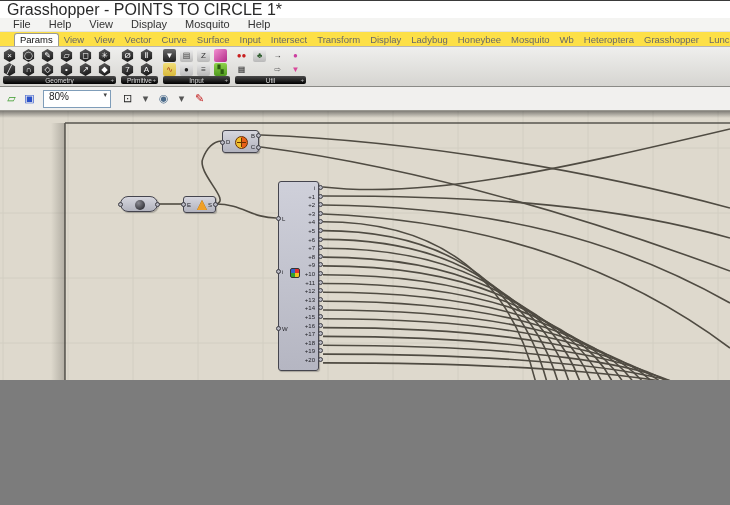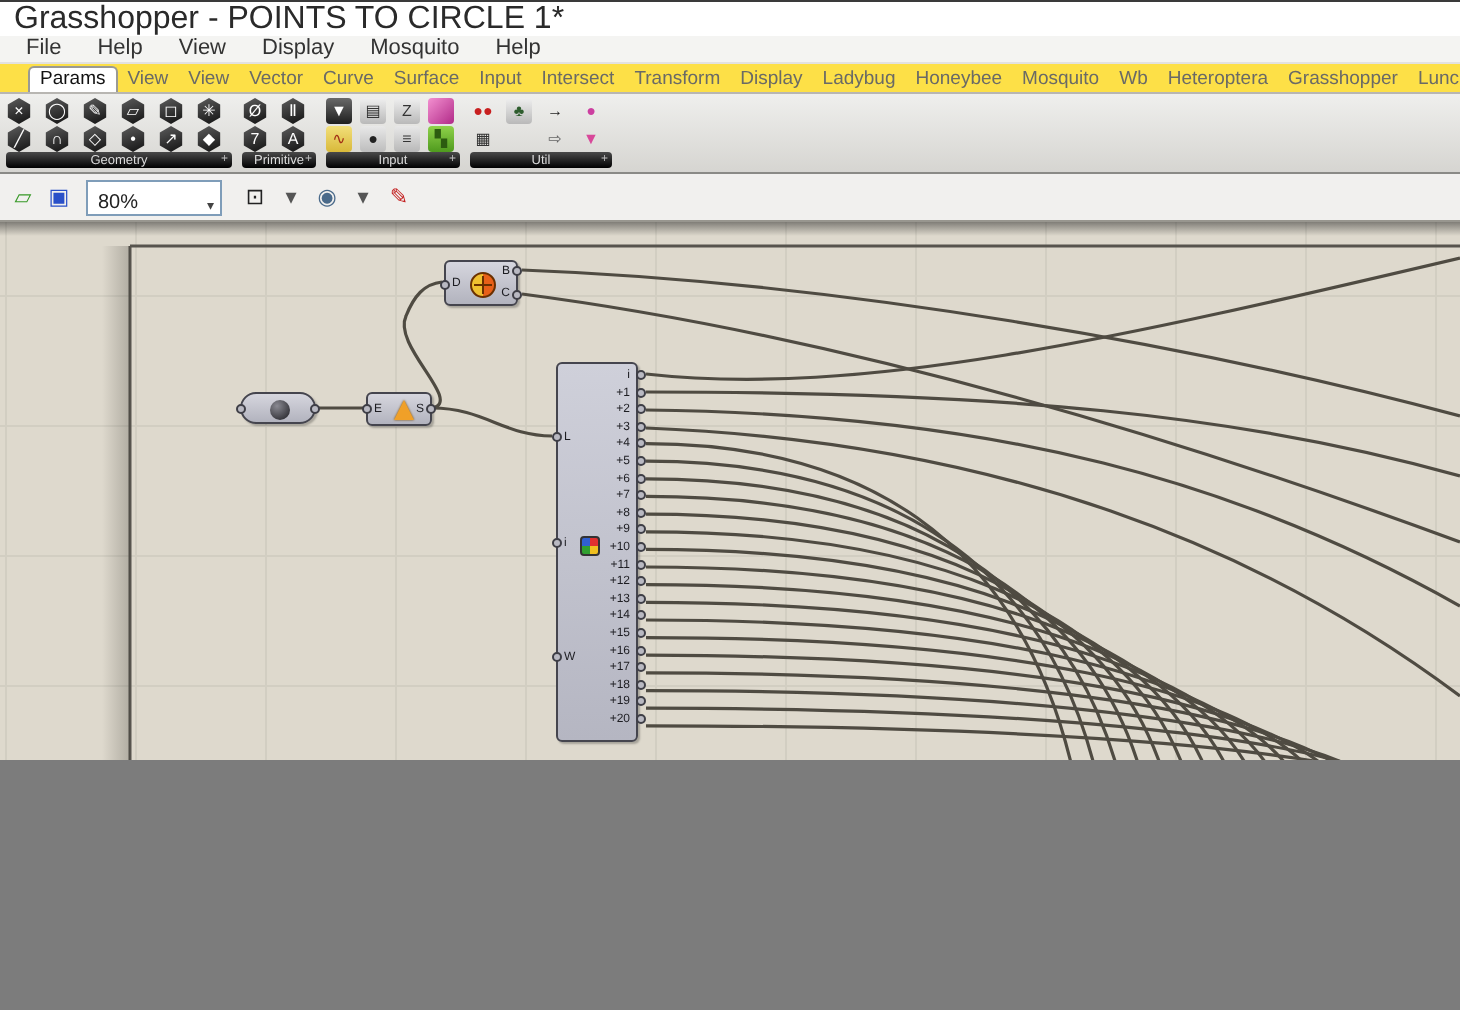--- a/index.html
+++ b/index.html
@@ -28,21 +28,21 @@
   .g-input .ticons{grid-template-columns:repeat(4,16px);}
   .g-util .ticons{grid-template-columns:repeat(4,17px);}
   .ticon{width:13px;height:13px;display:flex;align-items:center;justify-content:center;font-size:8px;border-radius:2px;cursor:pointer;}
   .ticon.hex{clip-path:polygon(50% 0,93% 25%,93% 75%,50% 100%,7% 75%,7% 25%);background:linear-gradient(160deg,#5e5e5e,#101010);color:#fff;}
   .glabel{position:absolute;left:1px;right:1px;bottom:1px;height:8px;background:linear-gradient(#4a4a4a,#000);border-radius:2px;color:#ddd;font-size:6.5px;display:flex;align-items:center;justify-content:center;}
   .glabel .plus{position:absolute;right:2px;font-size:6px;color:#bbb;}
 
   
   .toolbar2{height:24px;background:#f1f0ee;border-bottom:1px solid #98968f;display:flex;align-items:center;padding-left:3px;box-sizing:border-box;}
   .tb2-btn{width:17px;height:17px;display:flex;align-items:center;justify-content:center;font-size:11px;margin-right:1px;cursor:pointer;}
-  .zoom-select{width:58px;height:16px;background:#fff;border:1px solid #7f9db9;display:flex;align-items:flex-end;justify-content:space-between;font-size:10px;color:#222;padding:0 3px 0 5px;margin:0 8px 0 4px;cursor:pointer;}
+  .zoom-select{width:58px;height:16px;background:#fff;border:1px solid #7f9db9;display:flex;align-items:flex-start;justify-content:space-between;font-size:10px;color:#222;padding:0 3px 0 5px;margin:0 8px 0 4px;cursor:pointer;}
   .zoom-select .caret{font-size:7px;color:#444;}
 
   
   .canvas{position:relative;width:730px;height:269px;background:#ded9cd;overflow:hidden;}
   .canvas svg{position:absolute;left:0;top:0;}
   .topshadow{position:absolute;left:0;top:0;right:0;height:7px;background:linear-gradient(rgba(35,35,35,.5),rgba(35,35,35,0));pointer-events:none;}
   .leftshadow{position:absolute;left:51px;top:12px;bottom:0;width:14px;background:linear-gradient(to right,rgba(60,58,52,0),rgba(60,58,52,.28));pointer-events:none;}
 
   
   .node{position:absolute;background:linear-gradient(180deg,#d6d6de,#b2b3be);border:1px solid #45454e;border-radius:3px;box-sizing:border-box;box-shadow:1px 1px 1px rgba(0,0,0,.25);}

